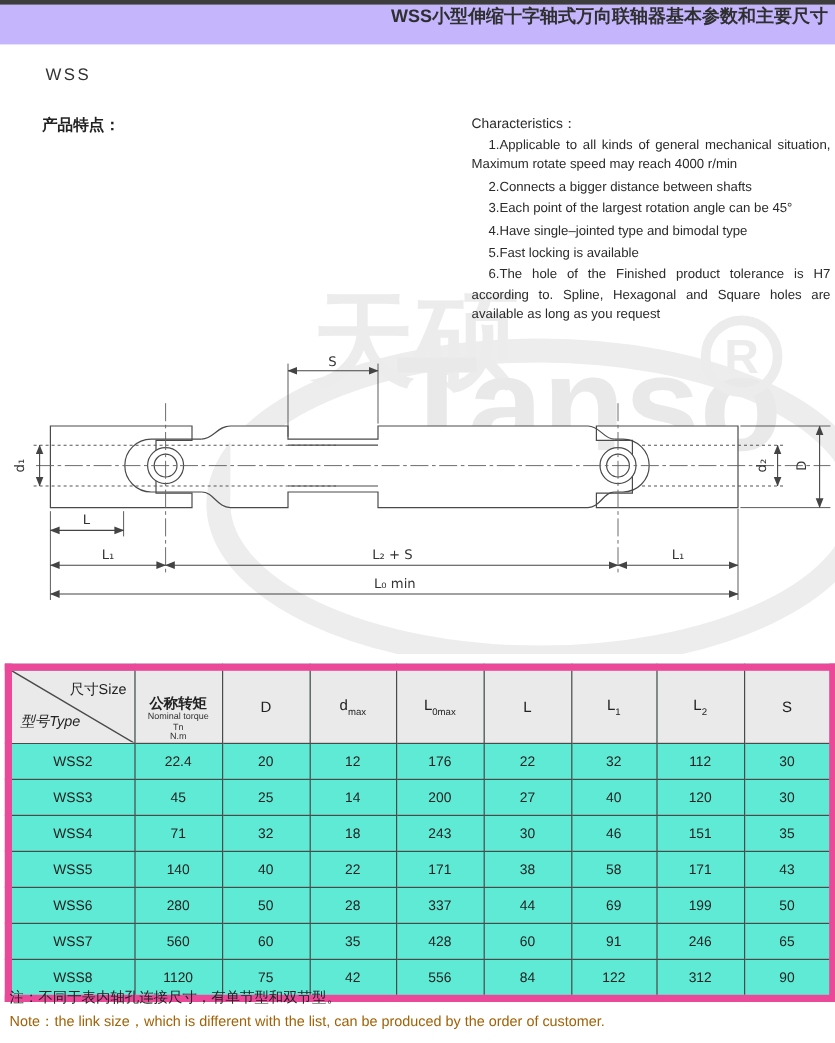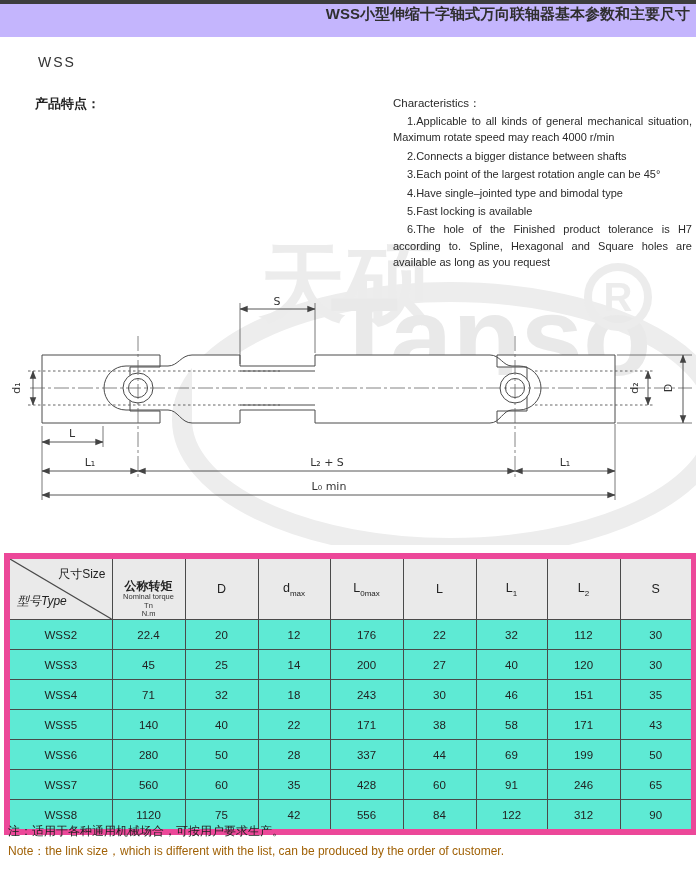--- a/index.html
+++ b/index.html
@@ -268,14 +268,14 @@
       <td>42</td>
       <td>556</td>
       <td>84</td>
       <td>122</td>
       <td>312</td>
       <td>90</td>
     </tr>
   </tbody>
 </table>
 
-<div id="note-zh" class="abs">注：适用于各种通用机械场合，可按用户要求生产。</div>
+<div id="note-zh" class="abs">注：不同于表内轴孔连接尺寸，有单节型和双节型。</div>
 <div id="note-en" class="abs">Note：the link size，which is different with the list, can be produced by the order of customer.</div>
 
 </body></html>

